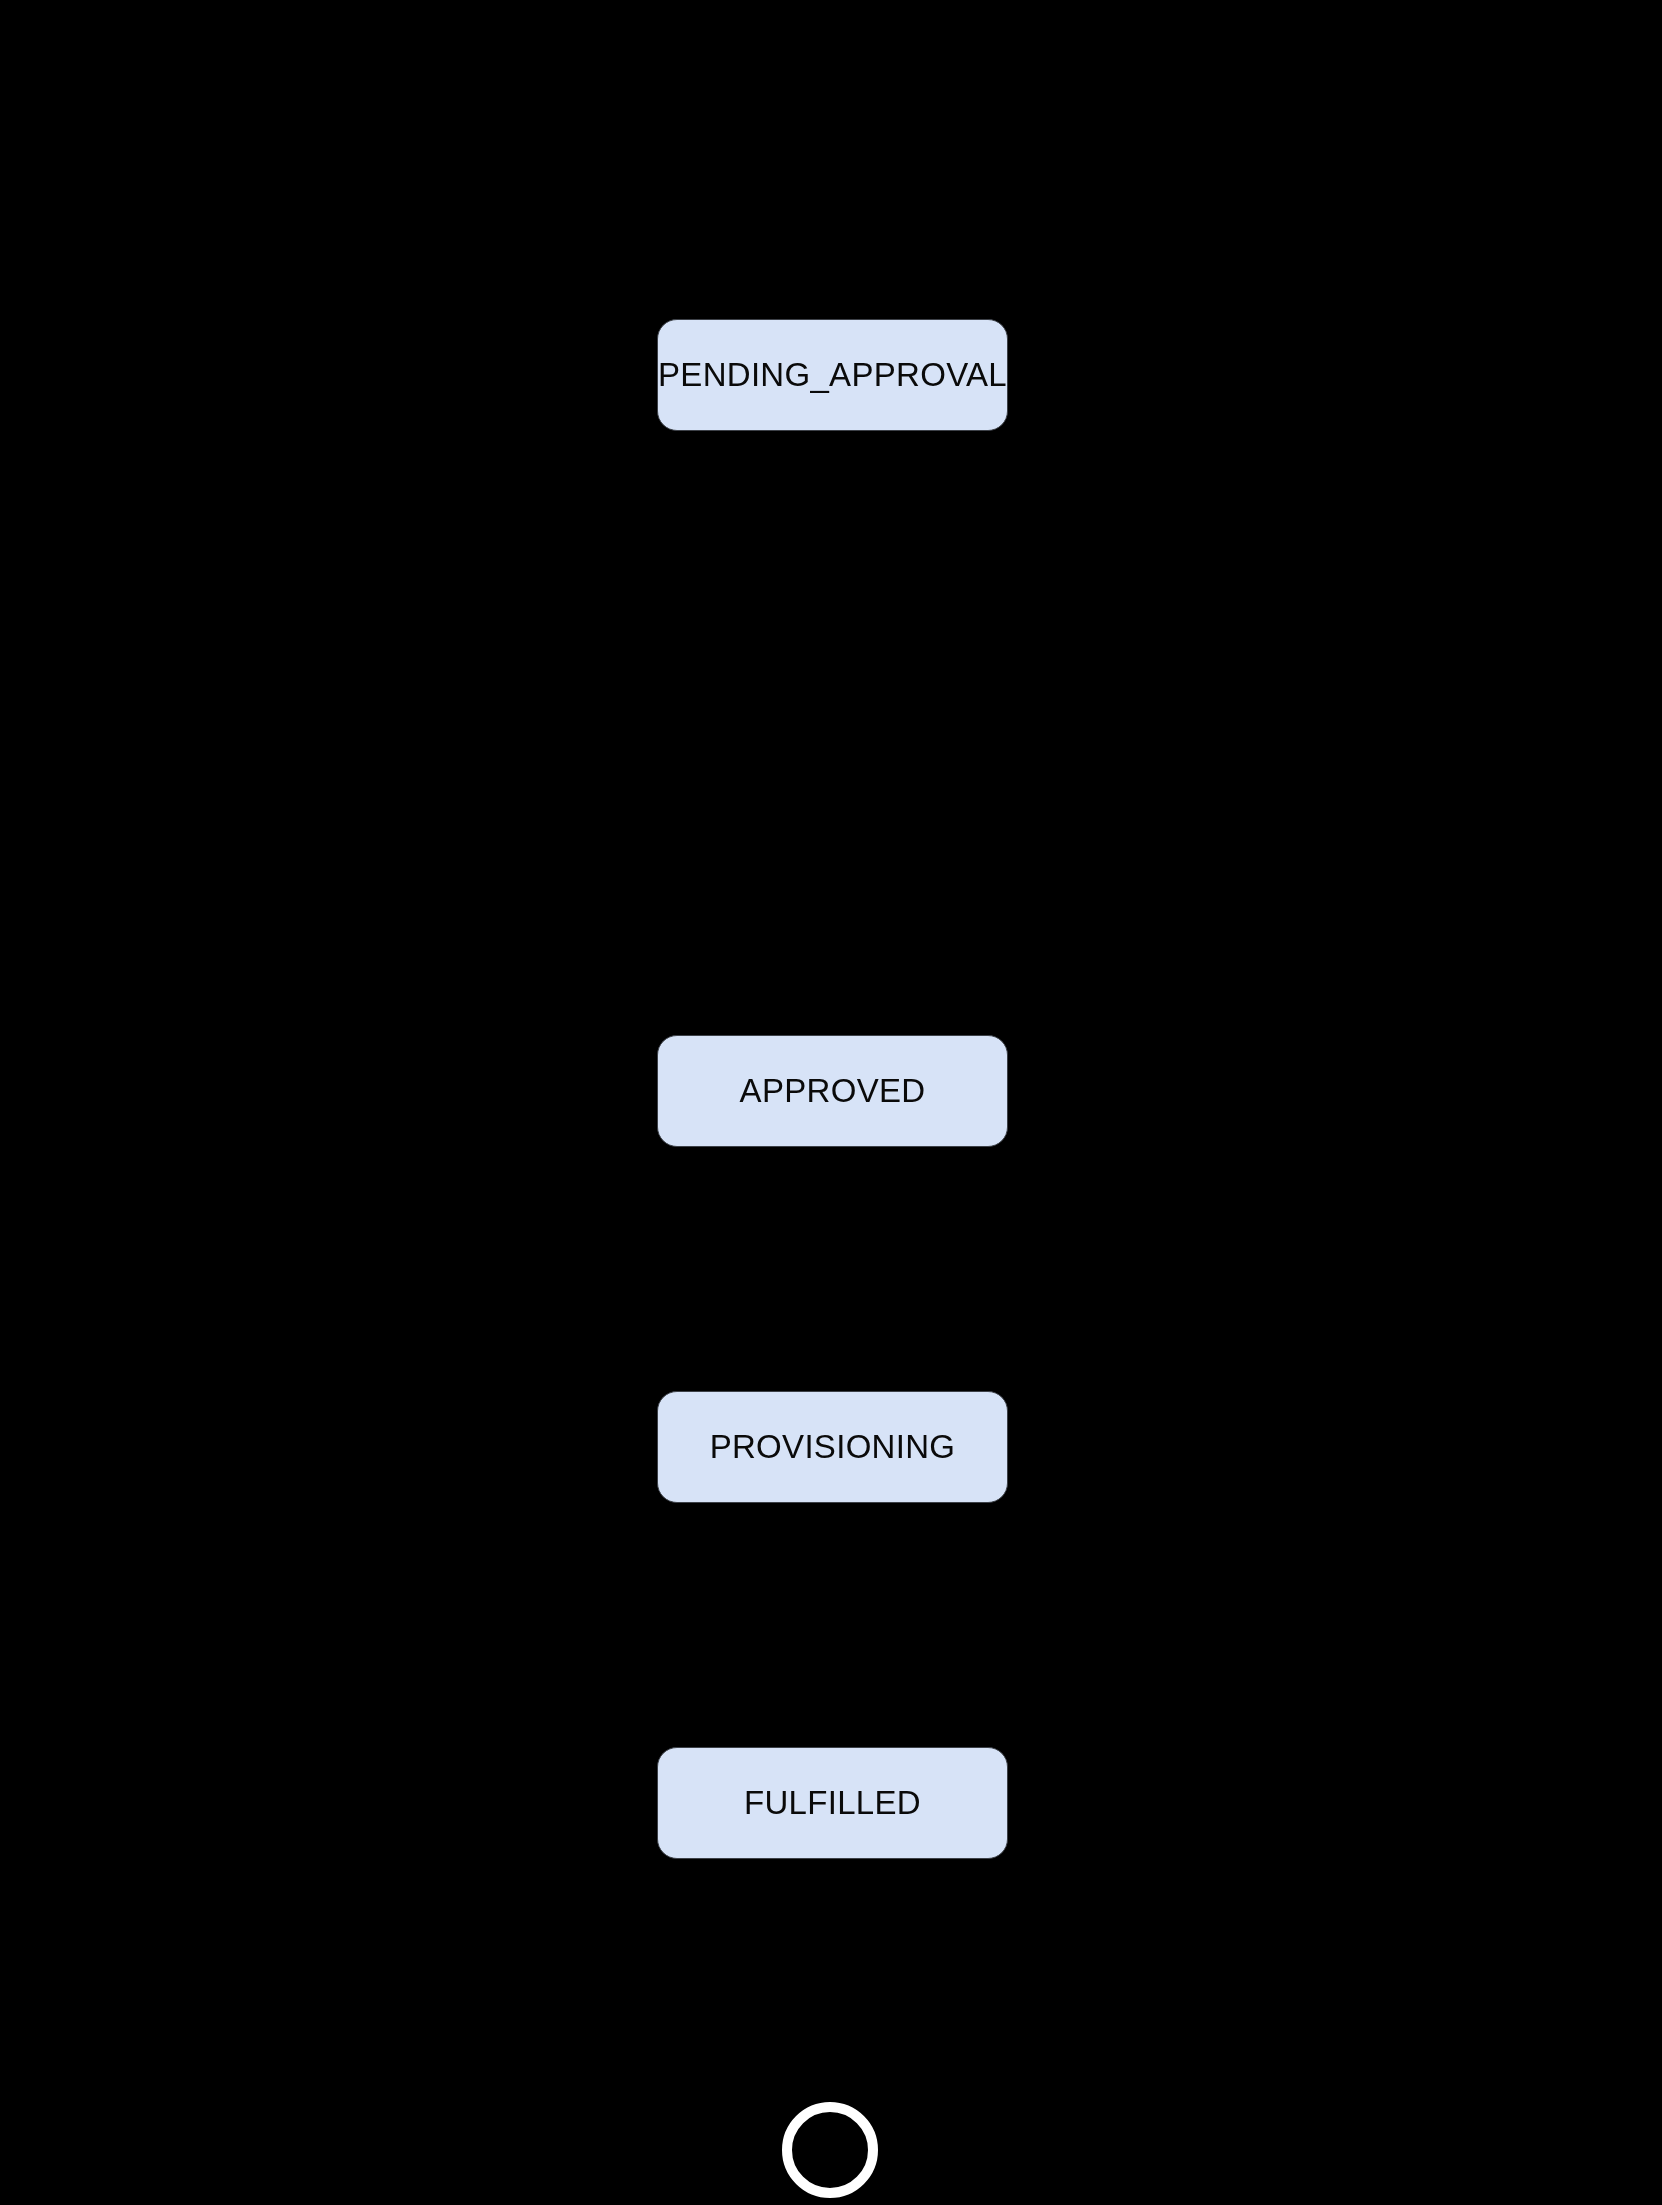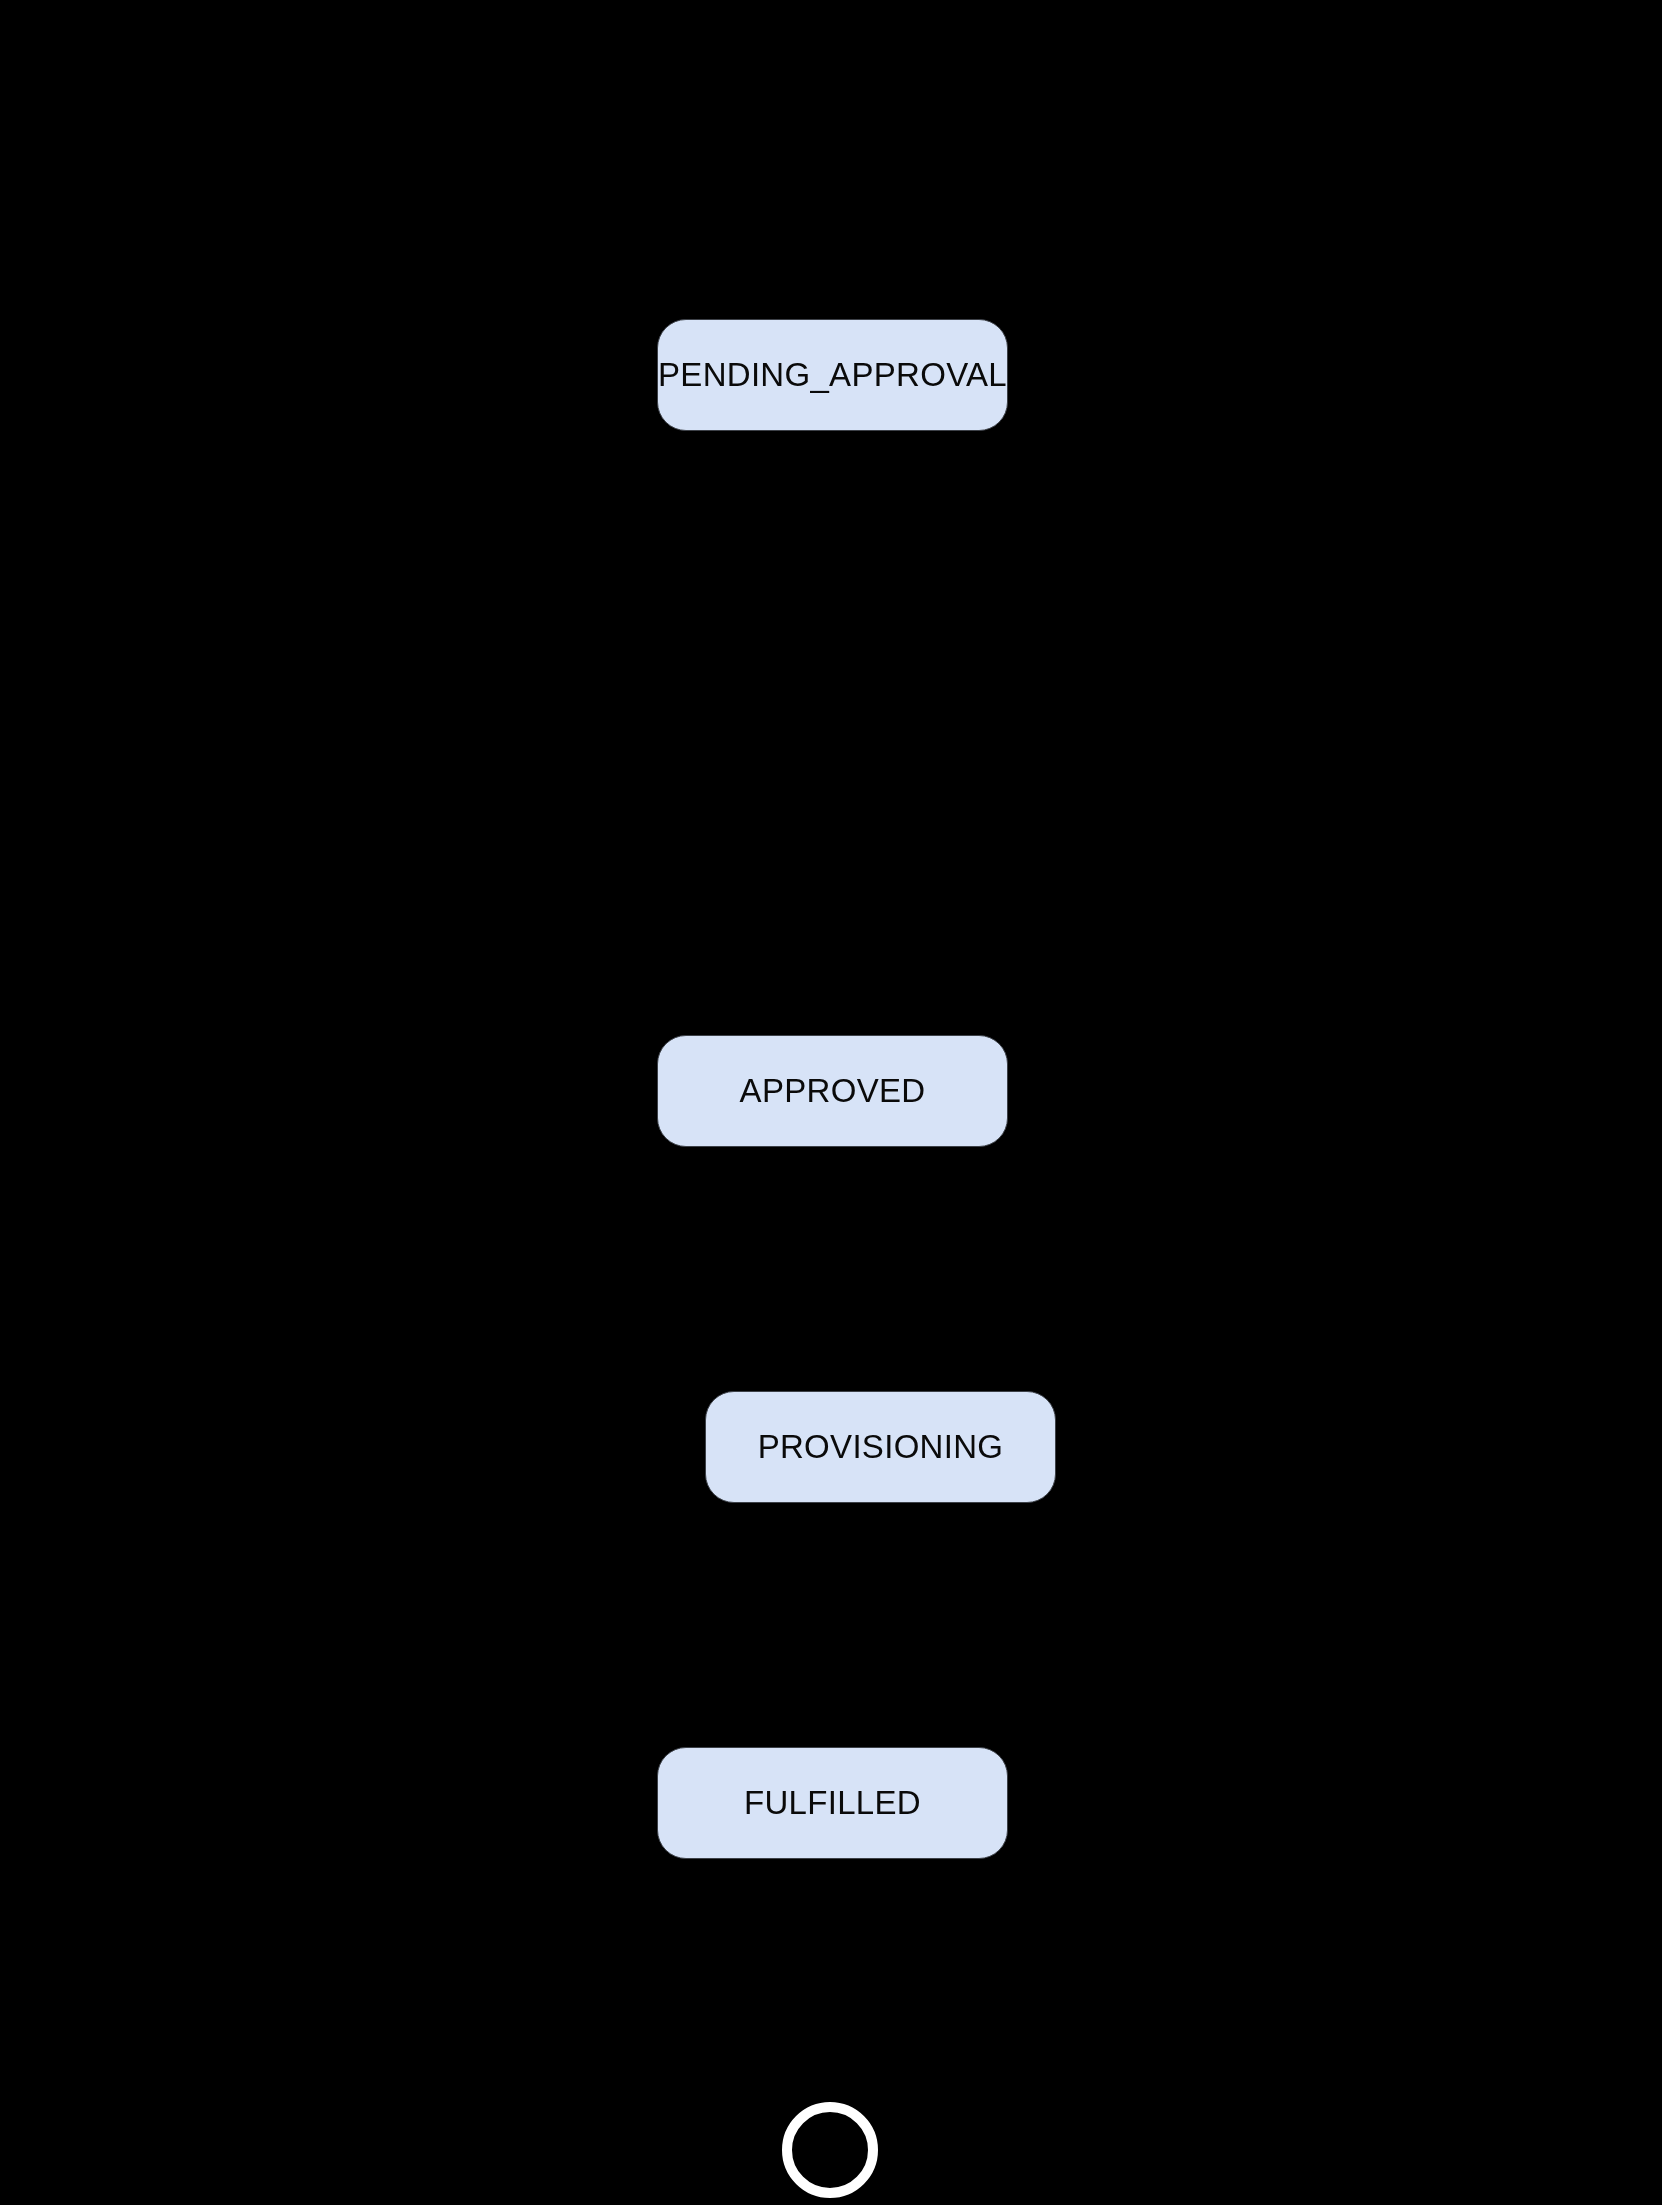--- a/index.html
+++ b/index.html
@@ -22,36 +22,36 @@
     overflow:hidden;
   }
   .state-node{
     position:absolute;
     left:657px;
     width:351px;
     height:112px;
     box-sizing:border-box;
     background:var(--node-fill);
     border:1.8px solid var(--node-stroke);
-    border-radius:29px;
+    border-radius:20px;
     display:flex;
     align-items:center;
     justify-content:center;
   }
   .state-label{
     color:var(--node-text);
     font-size:33px;
     letter-spacing:0.3px;
     white-space:nowrap;
     text-align:center;
   }
   .node-1{top:319px;}
   .node-2{top:676px;}
   .node-3{top:1035px;}
-  .node-4{top:1391px;margin-left:48px;}
+  .node-4{top:1391px;}
   .node-5{top:1747px;}
   .end-state{
     position:absolute;
     left:782px;
     top:2102px;
     width:76px;
     height:76px;
     box-sizing:content-box;
     border:10.7px solid var(--end-stroke);
     border-radius:50%;

